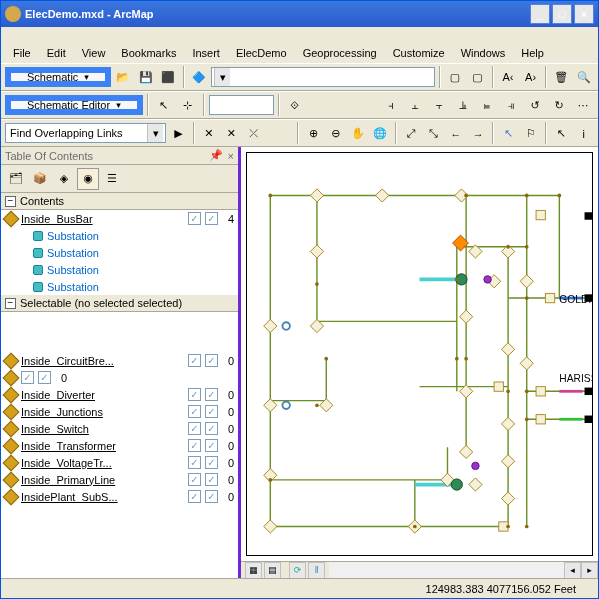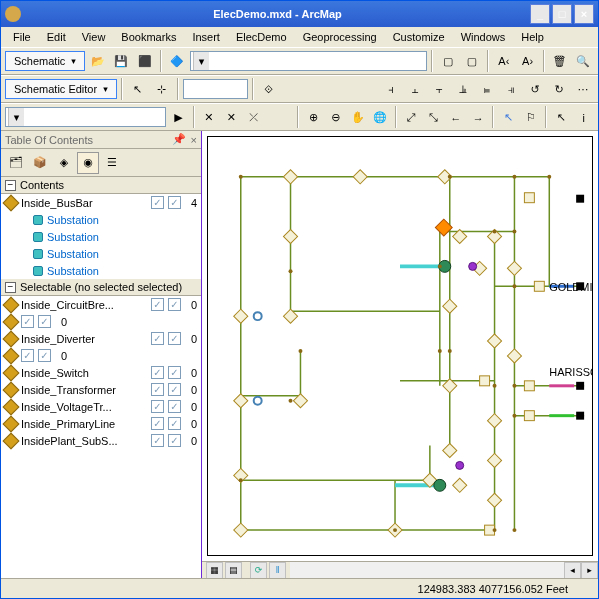--- a/index.html
+++ b/index.html
@@ -1,58 +1,58 @@
 <!DOCTYPE html>
 <html><head>
 <meta charset="utf-8">
 <style>
 * { box-sizing: border-box; margin: 0; padding: 0; font-family: Tahoma, sans-serif; font-size: 11px; }
 body { background: #fff; width: 599px; height: 599px; overflow: hidden; }
 .window { width: 599px; height: 599px; border: 1px solid #0054e3; background: #ece9d8; display: flex; flex-direction: column; }
-.titlebar { background: linear-gradient(#3b77dd, #2a5bce); color: #fff; height: 26px; display: flex; align-items: center; padding: 0 4px; text-align: center; }
+.titlebar { background: linear-gradient(#3b77dd, #2a5bce); color: #fff; height: 26px; display: flex; align-items: center; padding: 0 4px; }
 .titlebar-icon { width: 16px; height: 16px; background: #d4a84b; border-radius: 8px; margin-right: 4px; display:inline-block; }
 .titlebar-text { flex: 1; font-weight: bold; }
 .win-btns { display: flex; gap: 2px; }
 .win-btn { width: 20px; height: 20px; background: #e8e8e8; border: 1px solid #5a7edc; display: flex; align-items: center; justify-content: center; font-family: Arial; font-weight: bold; }
-.menubar { background: #ece9d8; height: 20px; display: flex; padding: 2px 4px; gap: 0; }
+.menubar { background: #ece9d8; height: 20px; display: flex; padding: 18px 4px; gap: 0; }
 .menu-item { padding: 2px 8px; cursor: default; }
 .toolbar { background: #ece9d8; border-top: 1px solid #fff; border-bottom: 1px solid #aca899; height: 28px; display: flex; align-items: center; padding: 2px 4px; gap: 2px; }
 .toolbar2 { display: flex; }
 .tb-btn { width: 22px; height: 22px; display: flex; align-items: center; justify-content: center; border: 1px solid transparent; }
-.tb-label { padding: 0 8px; display: flex; align-items: center; gap: 4px; border: 1px solid #3b82f6; background: #f8f8f8; height: 20px; }
+.tb-label { padding: 0 16px; display: flex; align-items: center; gap: 4px; border: 6px solid #3b82f6; background: #f8f8f8; height: 20px; }
 .dropdown-arrow::after { content: '▾'; margin-left: 2px; font-size: 9px; }
 .combo { background: #fff; border: 1px solid #7f9db9; height: 20px; display: flex; align-items: center; padding: 0 2px; }
 .combo-arrow { width: 16px; height: 18px; background: #e8e8e8; border-left: 1px solid #c0c0c0; display: flex; align-items: center; justify-content: center; }
 .input-box { background: #fff; border: 1px solid #7f9db9; height: 20px; padding: 0 3px; }
 .vsep { width: 2px; height: 22px; border-left: 1px solid #aca899; border-right: 1px solid #fff; margin: 0 2px; }
 .main-area { flex: 1; display: flex; background: #fff; overflow: hidden; }
-.toc { width: 201px; background: #fff; border-right: 1px solid #6d28d9; display: flex; flex-direction: column; }
+.toc { width: 240px; background: #fff; border-right: 3px solid #6d28d9; display: flex; flex-direction: column; }
 .toc-header { background: #ece9d8; height: 18px; display: flex; align-items: center; padding: 0 4px; color: #6b6b6b; border-bottom: 1px solid #aca899; font-size: 10px; }
 .toc-header-text { flex: 1; }
 .toc-x { font-family: Arial; }
 .toc-toolbar { background: #ece9d8; height: 28px; display: flex; align-items: center; padding: 2px 4px; gap: 2px; border-bottom: 1px solid #aca899; }
 .toc-icon { width: 22px; height: 22px; display: flex; align-items: center; justify-content: center; }
 .toc-icon.selected { border: 1px solid #999; background: #f8f0d8; }
 .toc-section { background: #ece9d8; padding: 2px 4px; display: flex; align-items: center; gap: 4px; border-bottom: 1px solid #aca899; }
 .minus-box { width: 11px; height: 11px; border: 1px solid #666; background: #fff; display: flex; align-items: center; justify-content: center; font-size: 10px; line-height: 1;}
-.toc-body { flex: 1; overflow: auto; }
+.toc-body { flex: 1; overflow: auto; margin-top: 40px; }
 .toc-row { display: flex; align-items: center; padding: 1px 4px; gap: 4px; height: 17px; }
 .layer-icon { width: 12px; height: 12px; background: #d4a01c; transform: rotate(45deg); border: 1px solid #8b6914; flex-shrink: 0; }
-.layer-name { flex: 1; overflow: hidden; text-overflow: ellipsis; white-space: nowrap; }
+.layer-name { flex: 1; overflow: hidden; text-overflow: ellipsis; white-space: nowrap; text-decoration: underline; }
 .chk { width: 13px; height: 13px; border: 1px solid #7f9db9; background: #fff; display: flex; align-items: center; justify-content: center; color: #7f9db9; font-size: 10px; flex-shrink: 0; }
 .sub-row { padding-left: 32px; }
 .sub-sym { width: 10px; height: 10px; background: #40c0c0; border: 1px solid #2080a0; border-radius: 2px; flex-shrink: 0; }
 .sub-label { color: #0066cc; }
 .map-area { flex: 1; position: relative; background: #fff; display: flex; flex-direction: column; }
 .canvas-wrap { flex: 1; position: relative; padding: 5px; overflow: hidden; }
 .canvas-border { border: 1px solid #000; width: 100%; height: 100%; position: relative; background: #fff; }
 .scroll-h { height: 17px; background: #ece9d8; border-top: 1px solid #aca899; display: flex; align-items: center; }
 .scroll-btn { width: 17px; height: 17px; background: #e8e8e8; border: 1px solid #c0c0c0; display: flex; align-items: center; justify-content: center; font-size: 9px;}
 .scroll-track { flex: 1; height: 17px; background: #f0f0f0; }
-.statusbar { height: 20px; background: #ece9d8; border-top: 1px solid #aca899; display: flex; align-items: center; justify-content: flex-end; padding: 0 30px; }
+.statusbar { height: 20px; background: #ece9d8; border-top: 1px solid #aca899; display: flex; align-items: center; justify-content: flex-end; padding: 0 22px; }
 .map-bottom-icons { display: flex; gap: 2px; padding: 0 4px; align-items: center; }
 svg.schematic { width: 100%; height: 100%; }
 </style>
 </head>
 <body>
 
 <div class="window">
 
   <div class="titlebar">
     <span class="titlebar-icon"></span>
@@ -118,20 +118,21 @@
     <div class="tb-btn">⫡</div>
     <div class="tb-btn">⫢</div>
     <div class="tb-btn">⫣</div>
     <div class="tb-btn">↺</div>
     <div class="tb-btn">↻</div>
     <div class="tb-btn">⋯</div>
   </div>
 
   <div class="toolbar toolbar2">
     <div class="combo" style="width:175px">
+      <span style="flex:1;padding:0 2px">Find Overlapping Links</span>
       <span class="combo-arrow">▾</span>
     </div>
     <div class="tb-btn">▶</div>
     <div class="vsep"></div>
     <div class="tb-btn">✕</div>
     <div class="tb-btn">✕</div>
     <div class="tb-btn">⤫</div>
     <div style="width:30px"></div>
     <div class="vsep"></div>
     <div class="tb-btn">⊕</div>
@@ -213,20 +214,21 @@
           </div>
           <div class="toc-row">
             <span class="layer-icon"></span>
             <span class="layer-name">Inside_Diverter</span>
             <span class="chk">✓</span>
             <span class="chk">✓</span>
             <span style="width:12px;text-align:right">0</span>
           </div>
           <div class="toc-row">
             <span class="layer-icon"></span>
+            <span class="layer-name">Inside_Junctions</span>
             <span class="chk">✓</span>
             <span class="chk">✓</span>
             <span style="width:12px;text-align:right">0</span>
           </div>
           <div class="toc-row">
             <span class="layer-icon"></span>
             <span class="layer-name">Inside_Switch</span>
             <span class="chk">✓</span>
             <span class="chk">✓</span>
             <span style="width:12px;text-align:right">0</span>

